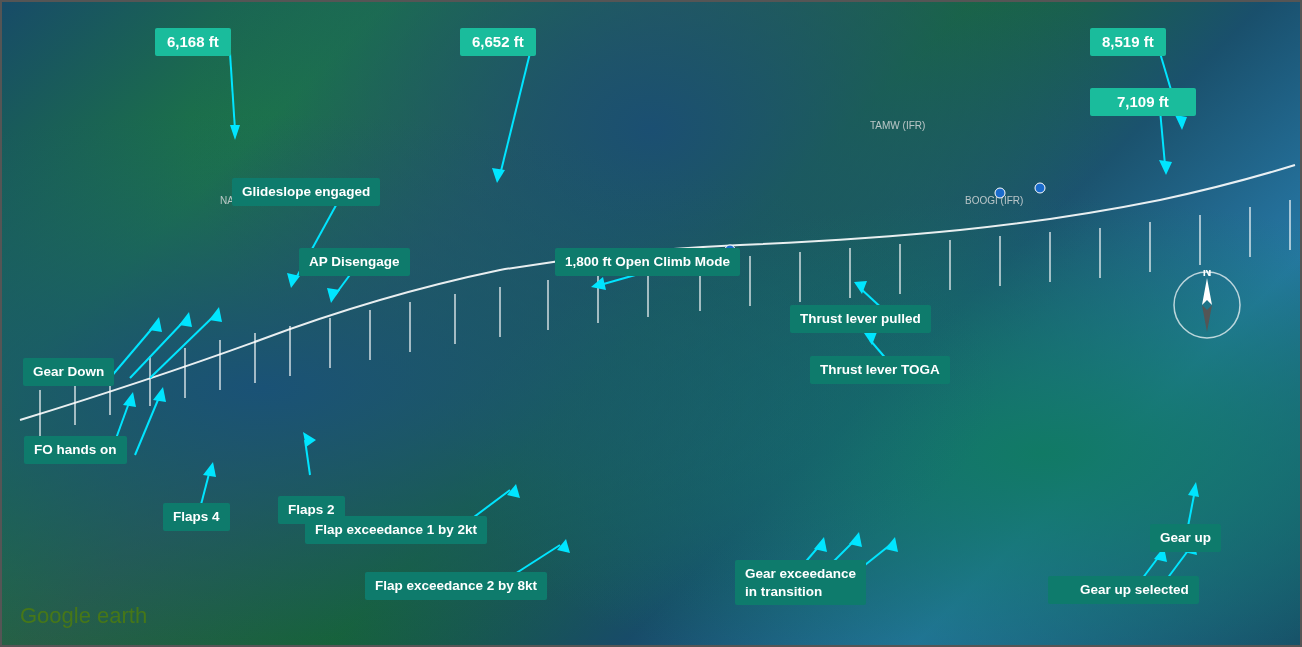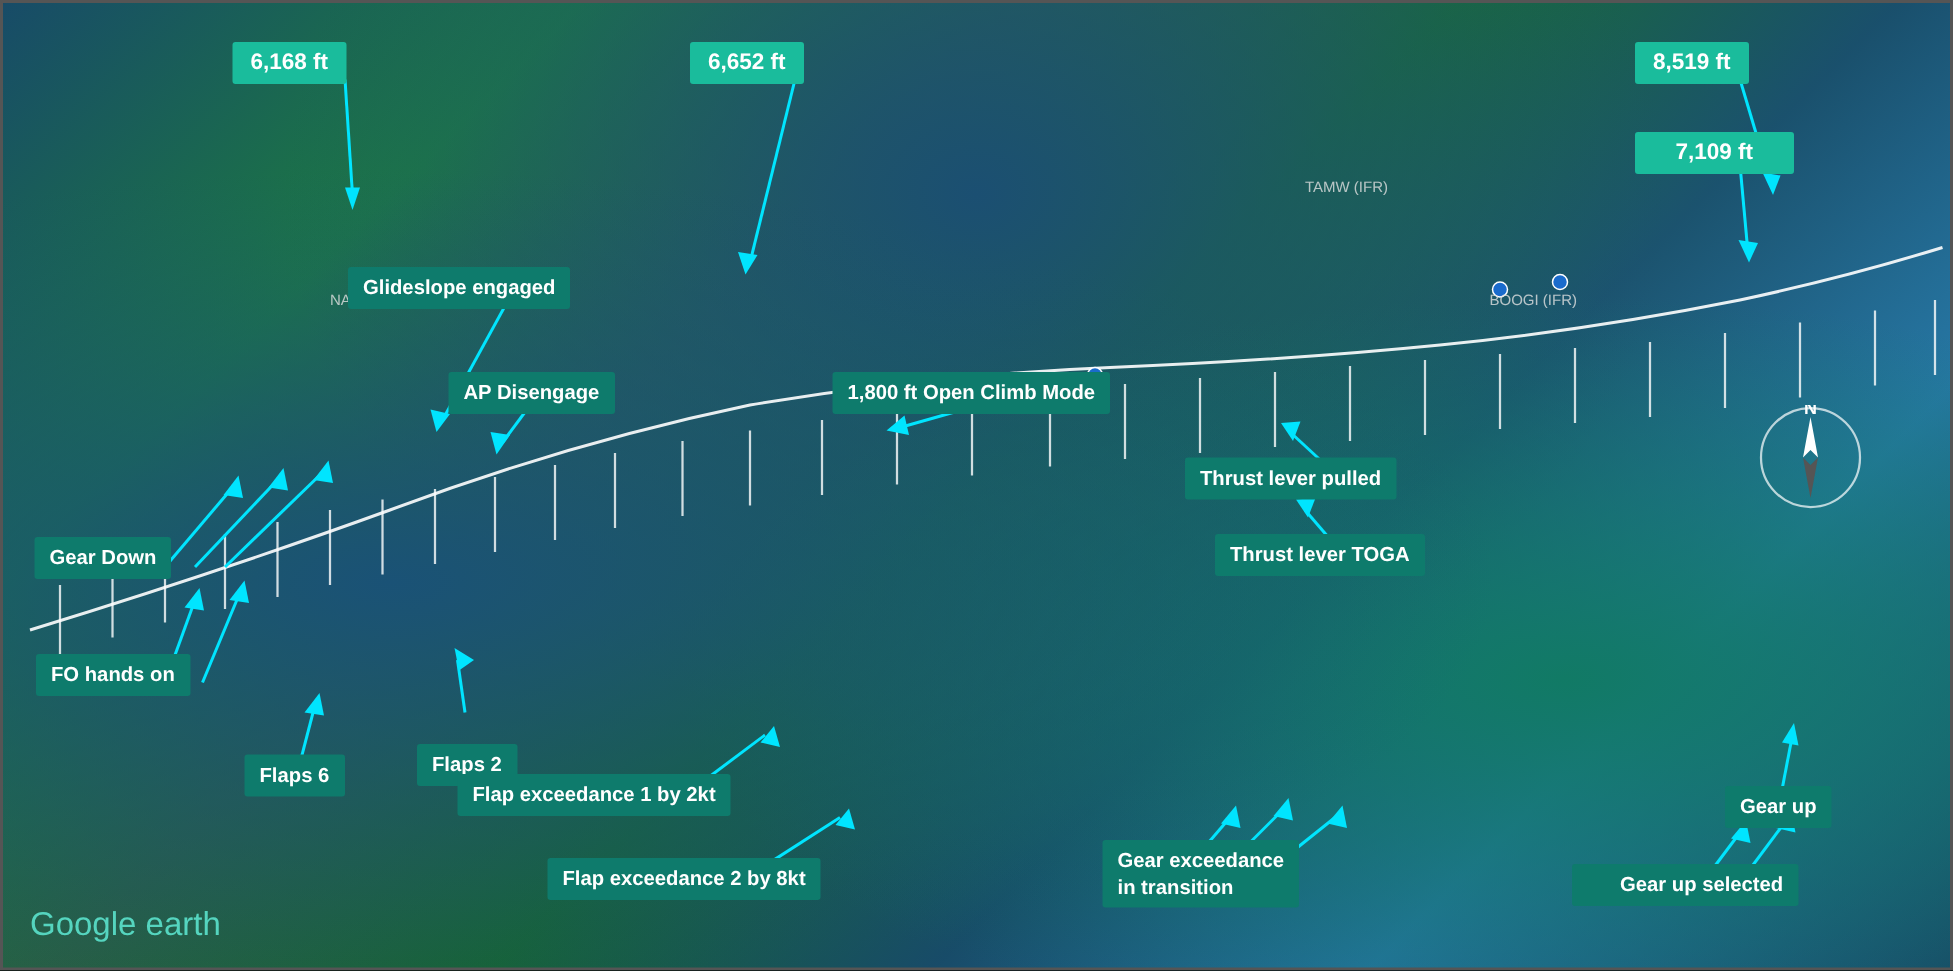--- a/index.html
+++ b/index.html
@@ -64,21 +64,21 @@
       width: 70px;
       height: 70px;
     }
     
     .google-earth {
       position: absolute;
       bottom: 18px;
       left: 20px;
       font-size: 22px;
       font-weight: 300;
-      color: #5eead4;
+      color: #4d7c0f;
       opacity: 0.85;
       font-family: 'Arial', sans-serif;
     }
     .google-earth span {
       font-size: 22px;
     }
     
     .map-label {
       position: absolute;
       color: #e0e0e0;
@@ -212,39 +212,39 @@
 
   <circle cx="730" cy="250" r="5" fill="#1a6bcc" stroke="white" stroke-width="1"></circle>
   <circle cx="1000" cy="193" r="5" fill="#1a6bcc" stroke="white" stroke-width="1"></circle>
   <circle cx="1040" cy="188" r="5" fill="#1a6bcc" stroke="white" stroke-width="1"></circle>
 </svg>
 
 <div id="map-labels-container">
 <div class="map-label" style="top: 195px; left: 220px; position: absolute;">NASHO (IFR)</div>
     <div class="map-label" style="top: 248px; left: 668px; position: absolute;">DUDOK (IFR)</div>
     <div class="map-label" style="top: 120px; left: 870px; position: absolute; text-align: center;">TAMW (IFR)</div>
-    <div class="map-label" style="top: 195px; left: 965px; position: absolute; margin-left: 28px;">BOOGI (IFR)</div>
+    <div class="map-label" style="top: 195px; left: 965px; position: absolute;">BOOGI (IFR)</div>
   </div>
 
 <div id="alt-labels-container">
 <div class="label-box" style="top: 28px; left: 155px; position: absolute; font-size: 15px; font-weight: 700; padding: 4px 12px;">6,168 ft</div>
     <div class="label-box" style="top: 28px; left: 460px; position: absolute; font-size: 15px; font-weight: 700; padding: 4px 12px;">6,652 ft</div>
     <div class="label-box" style="top: 28px; left: 1090px; position: absolute; font-size: 15px; font-weight: 700; padding: 4px 12px;">8,519 ft</div>
     <div class="label-box" style="top: 88px; left: 1090px; position: absolute; font-size: 15px; font-weight: 700; padding: 4px 27px;">7,109 ft</div>
   </div>
 
 <div id="event-labels-container">
 <div class="label-box dark" style="top: 178px; left: 232px; position: absolute; white-space: pre-line;">Glideslope engaged</div>
     <div class="label-box dark" style="top: 248px; left: 299px; position: absolute; white-space: pre-line;">AP Disengage</div>
     <div class="label-box dark" style="top: 248px; left: 555px; position: absolute; white-space: pre-line;">1,800 ft Open Climb Mode</div>
     <div class="label-box dark" style="top: 305px; left: 790px; position: absolute; white-space: pre-line;">Thrust lever pulled</div>
     <div class="label-box dark" style="top: 356px; left: 810px; position: absolute; white-space: pre-line;">Thrust lever TOGA</div>
     <div class="label-box dark" style="top: 358px; left: 23px; position: absolute; white-space: pre-line;">Gear Down</div>
     <div class="label-box dark" style="top: 436px; left: 24px; position: absolute; white-space: pre-line;">FO hands on</div>
-    <div class="label-box dark" style="top: 503px; left: 163px; position: absolute; white-space: pre-line;">Flaps 6</div>
+    <div class="label-box dark" style="top: 503px; left: 163px; position: absolute; white-space: pre-line;">Flaps 4</div>
     <div class="label-box dark" style="top: 456px; left: 278px; position: absolute; white-space: pre-line; margin-top: 40px;">Flaps 2</div>
     <div class="label-box dark" style="top: 516px; left: 305px; position: absolute; white-space: pre-line;">Flap exceedance 1 by 2kt</div>
     <div class="label-box dark" style="top: 572px; left: 345px; position: absolute; white-space: pre-line; margin-left: 20px;">Flap exceedance 2 by 8kt</div>
     <div class="label-box dark" style="top: 560px; left: 735px; position: absolute; white-space: pre-line;">Gear exceedance
 in transition</div>
     <div class="label-box dark" style="top: 524px; left: 1150px; position: absolute; white-space: pre-line;">Gear up</div>
     <div class="label-box dark" style="top: 576px; left: 1048px; position: absolute; white-space: pre-line; padding-left: 32px;">Gear up selected</div>
   </div>
 
 <div class="compass">

